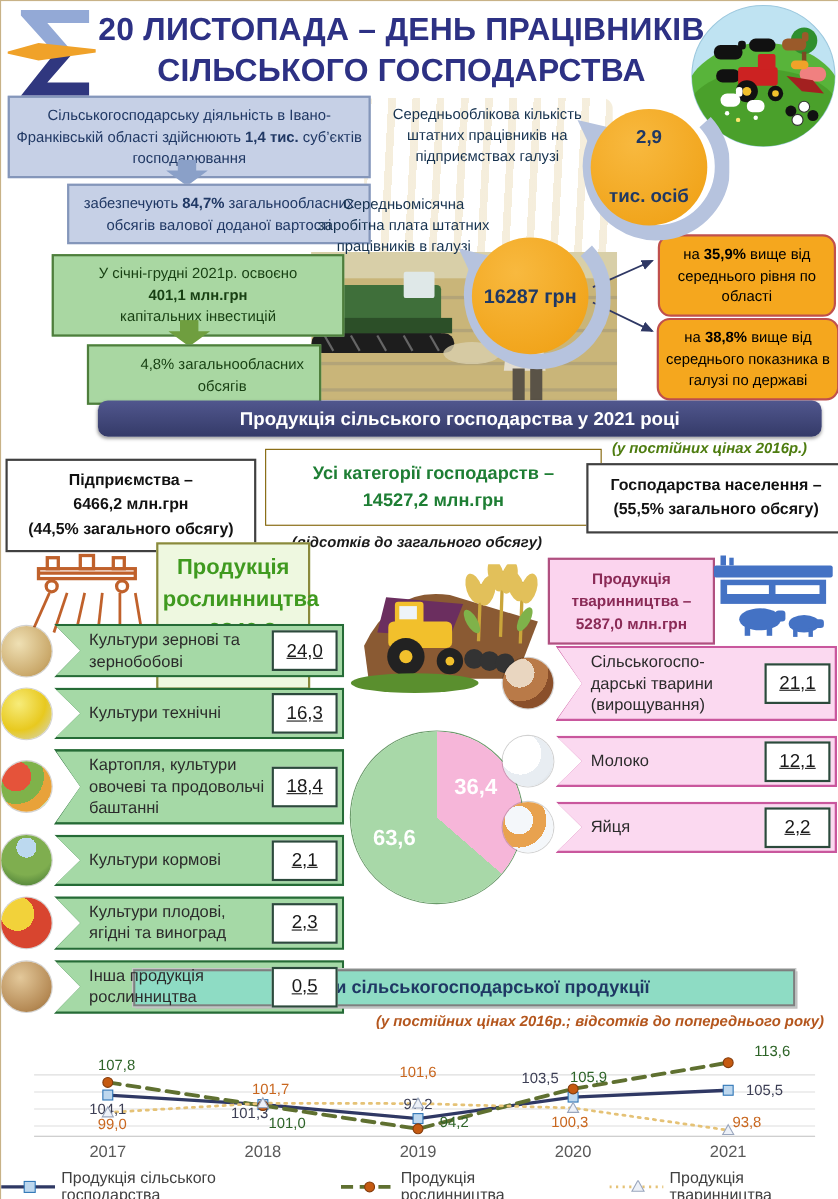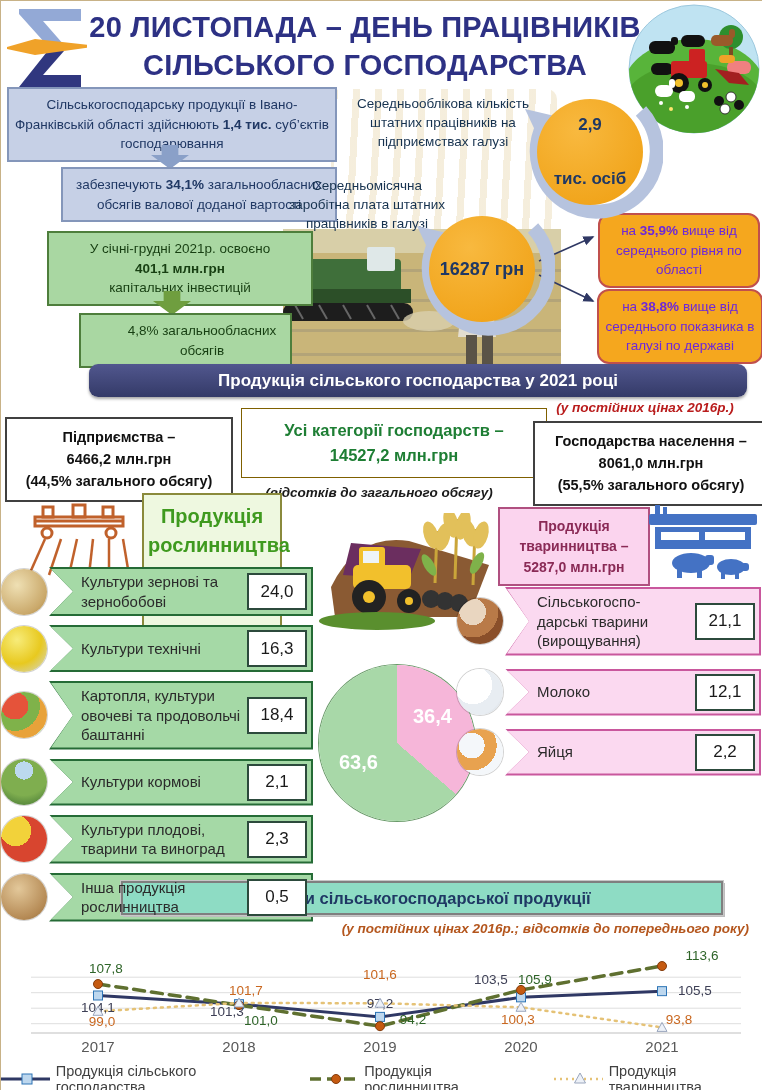--- a/index.html
+++ b/index.html
@@ -21,50 +21,50 @@
   #arrow2{left:152px;top:290px;background:#6f9e3f;}
   .mid-label{color:#16324f;font-size:13.5px;text-align:center;line-height:1.4;}
   #staff-label{left:333px;top:94px;width:218px;}
   #salary-label{left:285px;top:176px;width:162px;}
   .ocircle{border-radius:50%;background:radial-gradient(circle at 38% 30%,#f8b93f,#ef9e10);display:flex;flex-direction:column;align-items:center;justify-content:center;color:#1f3864;font-weight:bold;z-index:2;}
   #circle-staff{left:536px;top:98px;width:106px;height:106px;font-size:17px;line-height:1.3;gap:31px;}
   #circle-salary{left:428px;top:215px;width:106px;height:106px;font-size:18px;}
   .swirl{z-index:1;}
   #swirl1{left:514px;top:76px;}
   #swirl2{left:406px;top:193px;}
-  .onote{background:#f5a71e;border:2px solid #c0504d;border-radius:12px;color:#6d28d9;font-size:13.5px;text-align:center;padding:6px 5px;line-height:1.45;}
+  .onote{background:#f5a71e;border:2px solid #c0504d;border-radius:12px;color:#000000;font-size:13.5px;text-align:center;padding:6px 5px;line-height:1.45;}
   #onote1{left:597px;top:212px;width:148px;}
   #onote2{left:596px;top:288px;width:152px;}
   #wheat-bg{left:330px;top:88px;width:226px;height:272px;background:repeating-linear-gradient(93deg,rgba(222,198,140,.30) 0 7px,rgba(255,255,255,0) 7px 22px);border-radius:10px;}
   
   #prod-banner{left:88px;top:363px;width:658px;height:33px;background:linear-gradient(#51578e,#343a68);border-radius:9px;color:#fff;font-weight:bold;font-size:17px;display:flex;align-items:center;justify-content:center;box-shadow:0 2px 3px rgba(0,0,0,.35);}
   #idx-banner{left:120px;top:880px;width:598px;height:30px;background:#8edcc4;border:2px solid #7f7f7f;outline:1px solid #c7c7c7;box-shadow:2px 2px 0 #bdbdbd;display:flex;align-items:center;justify-content:center;color:#1f3864;font-weight:bold;font-size:16.5px;}
   .note{font-style:italic;font-weight:bold;}
-  #prices-note{left:538px;top:399px;width:212px;text-align:center;font-size:13.5px;color:#b91c1c;}
+  #prices-note{left:538px;top:399px;width:212px;text-align:center;font-size:13.5px;color:#4d7c0f;}
   #share-note{left:232px;top:484px;width:292px;text-align:center;font-size:13.5px;color:#1a1a1a;}
   #idx-note{left:290px;top:920px;width:458px;text-align:right;font-size:13.5px;color:#b4561d;}
   
   .catbox{background:#fff;text-align:center;font-weight:bold;color:#111;}
   #ent-box{left:4px;top:416px;width:216px;border:2px solid #404040;font-size:14.5px;padding:8px 4px;line-height:1.5;}
   #all-box{left:240px;top:407px;width:272px;border:1px solid #7f6000;font-size:16.5px;color:#1e7e34;padding:9px 16px;line-height:1.5;}
   #house-box{left:532px;top:420px;width:224px;border:2px solid #404040;font-size:14.5px;padding:8px 4px;line-height:1.5;}
   
   #crop-header{left:141px;top:492px;width:128px;background:#eef8e0;border:2px solid #8a8a3c;color:#3f9a1f;font-weight:bold;font-size:20px;text-align:center;padding:7px 4px;line-height:1.45;}
   #livestock-header{left:497px;top:506px;width:140px;background:#fbd4ee;border:2px solid #b05080;color:#8a2a56;font-weight:bold;font-size:14px;text-align:center;padding:7px 4px;line-height:1.45;}
   
   #crop-list{left:48px;top:566px;width:264px;display:flex;flex-direction:column;gap:9px;}
   #livestock-list{left:504px;top:586px;width:256px;display:flex;flex-direction:column;gap:13px;}
   .item{position:relative;min-height:40px;}
   .crop-item{--bcol:#256b36;--fcol:#a5d9a6;}
   .livestock-item{--bcol:#c9579d;--fcol:#fbd9f0;}
   .shape{position:absolute;inset:0;background:var(--bcol);clip-path:polygon(0 0,100% 0,100% 100%,0 100%,24px 50%);}
   .shape-in{position:absolute;inset:2px;background:var(--fcol);clip-path:polygon(0 0,100% 0,100% 100%,0 100%,22px 50%);}
   .item-body{position:relative;display:flex;align-items:center;gap:6px;padding:5px 6px 5px 32px;z-index:2;}
   .item-label{flex:1;font-size:15px;color:#2b2b2b;line-height:1.3;}
-  .item-value{width:56px;min-width:56px;height:33px;background:#fff;border:2px solid #2c4a3c;display:flex;align-items:center;justify-content:center;font-size:17px;color:#1a1a1a;}
+  .item-value{width:56px;min-width:56px;height:33px;background:#fff;border:2px solid #2c4a3c;display:flex;align-items:center;justify-content:center;font-size:17px;color:#1a1a1a;text-decoration:underline;}
   .item-icon{position:absolute;left:-48px;top:50%;transform:translateY(-50%);width:46px;height:46px;border-radius:50%;z-index:3;box-shadow:0 0 0 1px rgba(0,0,0,.18);}
   
   .wheat-icon{background:radial-gradient(circle at 35% 35%,#efe0b4,#caa96b 70%,#a9833f);}
   .tech-crops-icon{background:radial-gradient(circle at 35% 30%,#f7ec7a,#e8c91f 55%,#cfd6dd);}
   .vegetables-icon{background:radial-gradient(circle at 30% 30%,#e5533a 0 30%,#7fb24a 30% 55%,#e8a23a 55% 78%,#c9de9a 78%);}
   .fodder-icon{background:radial-gradient(circle at 50% 25%,#bcd9ef 0 22%,#7fae4f 22% 60%,#3e7030);}
   .fruit-icon{background:radial-gradient(circle at 32% 32%,#f2d23a 0 35%,#d8452f 35% 75%,#a82c1e);}
   .other-crops-icon{background:radial-gradient(circle at 38% 32%,#e3c89a,#b58a55 70%,#8f6a3a);}
   .farm-animals-icon{background:radial-gradient(circle at 34% 30%,#e9d6c0 0 30%,#b97a48 30% 58%,#8a4f2a 58% 80%,#6e3c1f);}
   .milk-icon{background:radial-gradient(circle at 35% 35%,#ffffff 0 45%,#e8edf2 45% 72%,#b9c2cc);}
@@ -156,23 +156,23 @@
         <line x1="108" y1="76" x2="116" y2="90"></line>
       </g>
     <ellipse cx="146" cy="92" rx="26" ry="10" fill="#d9cfae" opacity=".8"></ellipse>
     <rect x="186" y="40" width="16" height="7" rx="3" fill="#4a4a4a"></rect>
     <circle cx="194" cy="52" r="9" fill="#6e5139"></circle>
     <path d="M180,62 h28 l5,46 h-38 z" fill="#e3ddcf"></path>
     <rect x="183" y="106" width="11" height="29" fill="#5a5347"></rect>
     <rect x="199" y="106" width="11" height="29" fill="#5a5347"></rect>
   </svg>
 
-  <div class="abs bbox" id="box1"><span>Сільськогосподарську продукції в Івано-Франківській області здійснюють </span><b>1,4 тис.</b><span> суб’єктів господарювання</span></div>
+  <div class="abs bbox" id="box1"><span>Сільськогосподарську діяльність в Івано-Франківській області здійснюють </span><b>1,4 тис.</b><span> суб’єктів господарювання</span></div>
   <div class="abs darrow" id="arrow1"></div>
-  <div class="abs bbox" id="box2"><span>забезпечують </span><b>34,1%</b><span> загальнообласних обсягів валової доданої вартості</span></div>
+  <div class="abs bbox" id="box2"><span>забезпечують </span><b>84,7%</b><span> загальнообласних обсягів валової доданої вартості</span></div>
   <div class="abs gbox" id="box3"><span>У січні-грудні 2021р. освоєно</span><b>401,1 млн.грн</b><span>капітальних інвестицій</span></div>
   <div class="abs darrow" id="arrow2"></div>
   <div class="abs gbox" id="box4">4,8% загальнообласних обсягів</div>
 
   <div class="abs mid-label" id="staff-label">Середньооблікова кількість штатних працівників на підприємствах галузі</div>
   <div class="abs mid-label" id="salary-label">Середньомісячна заробітна плата штатних працівників в галузі</div>
 
   <svg class="abs swirl" id="swirl1" width="148" height="148" viewBox="0 0 148 148">
     <path d="M126,34 A60,60 0 1 1 28,48" fill="none" stroke="#b6c3de" stroke-width="14"></path>
     <polygon points="10,32 44,40 25,64" fill="#b6c3de"></polygon>
@@ -210,21 +210,20 @@
     <div>Підприємства –</div>
     <div>6466,2 млн.грн</div>
     <div>(44,5% загального обсягу)</div>
   </div>
   <div class="abs catbox" id="all-box">
     <div>Усі категорії господарств –</div>
     <div>14527,2 млн.грн</div>
   </div>
   <div class="abs catbox" id="house-box">
     <div>Господарства населення –</div>
-    <div>8061,0 млн.грн</div>
     <div>(55,5% загального обсягу)</div>
   </div>
   <div class="abs note" id="share-note">(відсотків до загального обсягу)</div>
 
   <svg class="abs" style="left:22px;top:500px;" width="112" height="78" viewBox="0 0 112 78">
     <g stroke="#c0612b" stroke-width="3" fill="none">
       <rect x="12" y="16" width="88" height="9" fill="#d8order"></rect>
       <line x1="12" y1="20" x2="100" y2="20"></line>
       <rect x="20" y="6" width="10" height="10"></rect>
         <rect x="50" y="4" width="12" height="12"></rect>
@@ -277,21 +276,21 @@
       <div class="item-body">
         <div class="item-label">Культури кормові</div>
         <div class="item-value">2,1</div>
       </div>
     </div>
       <div class="item crop-item">
       <div class="item-icon fruit-icon"></div>
       <div class="shape"></div>
       <div class="shape-in"></div>
       <div class="item-body">
-        <div class="item-label">Культури плодові, тварини та виноград</div>
+        <div class="item-label">Культури плодові, ягідні та виноград</div>
         <div class="item-value">2,3</div>
       </div>
     </div>
       <div class="item crop-item">
       <div class="item-icon other-crops-icon"></div>
       <div class="shape"></div>
       <div class="shape-in"></div>
       <div class="item-body">
         <div class="item-label">Інша продукція рослинництва</div>
         <div class="item-value">0,5</div>

